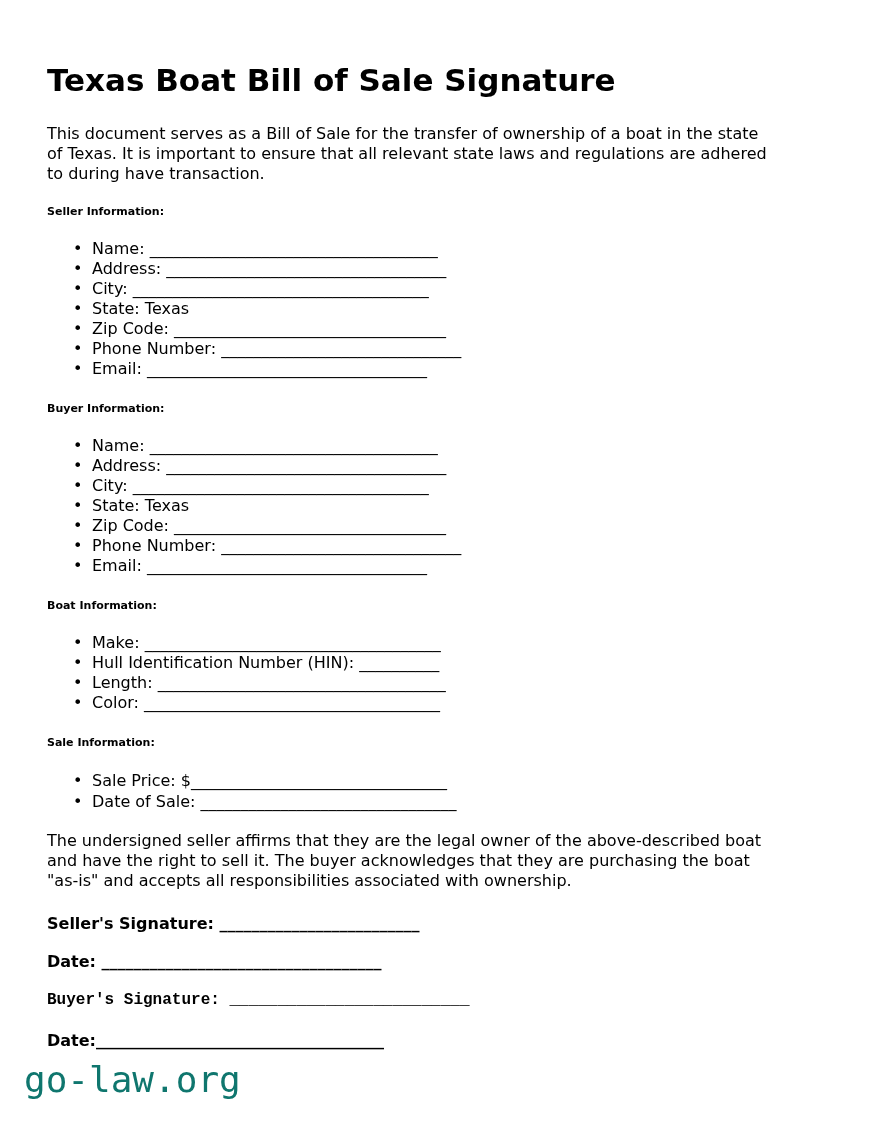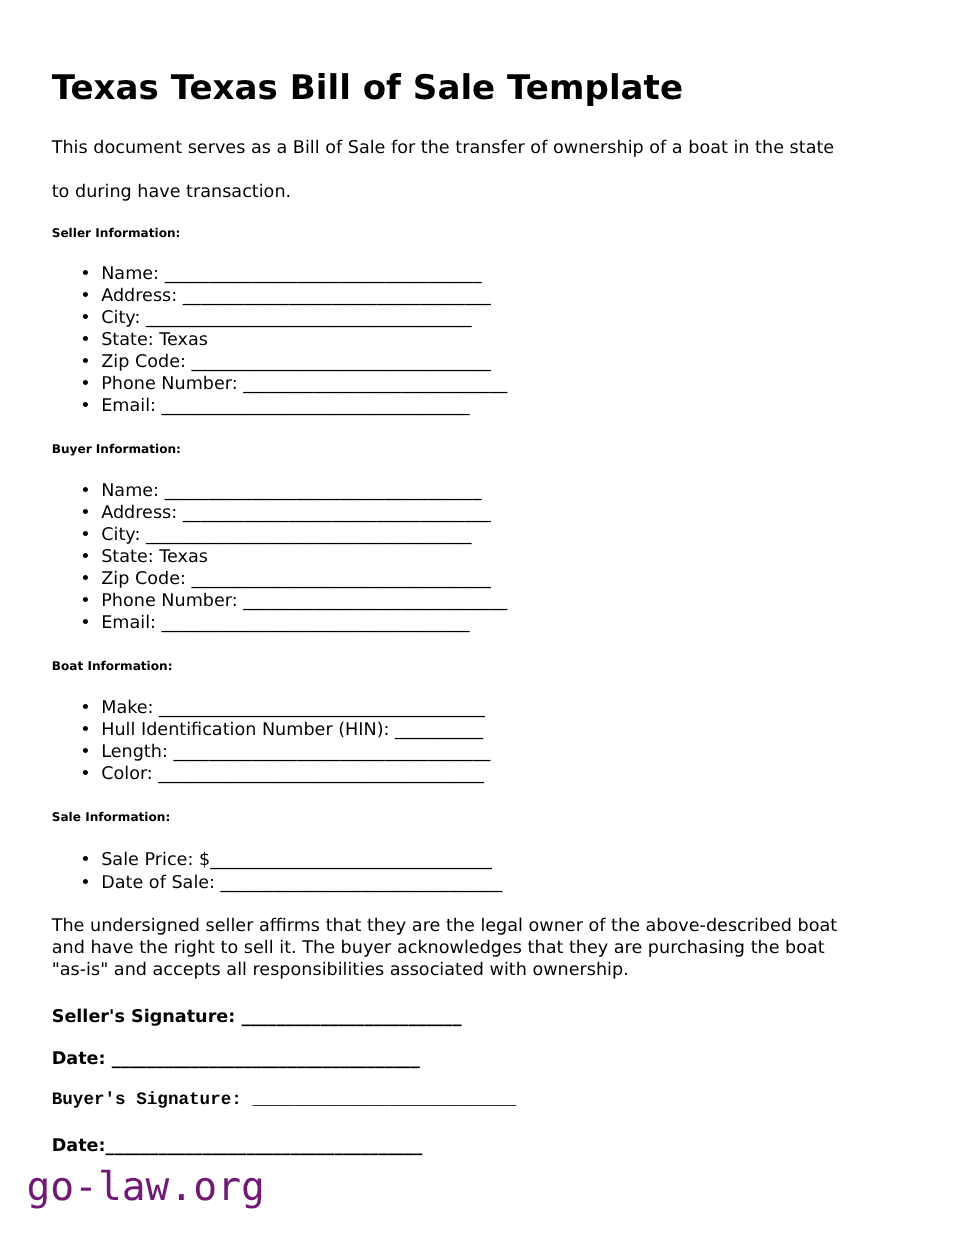--- a/index.html
+++ b/index.html
@@ -76,33 +76,33 @@
   .sig-buyer  { margin: 0 0 19px 0; font-family: Liberation Mono, monospace; }
   .sig-date2  { margin: 0; }
   .watermark {
     position: absolute;
     left: 24px;
     top: 1062px;
     font-family: "DejaVu Sans Mono", monospace;
     font-size: 36px;
     line-height: 36px;
     font-weight: normal;
-    color: #701a75;
+    color: #0f766e;
     white-space: nowrap;
   }
 </style>
 </head>
 <body>
 
 <div class="page">
   <div class="content">
 
-    <h1 class="doc-title">Texas Texas Bill of Sale Template</h1>
+    <h1 class="doc-title">Texas Boat Bill of Sale Signature</h1>
 
-    <p class="para"><span class="line">This document serves as a Bill of Sale for the transfer of ownership of a boat in the state</span><br><br><span class="line">to during have transaction.</span></p>
+    <p class="para"><span class="line">This document serves as a Bill of Sale for the transfer of ownership of a boat in the state</span><br><span class="line">of Texas. It is important to ensure that all relevant state laws and regulations are adhered</span><br><span class="line">to during have transaction.</span></p>
 
     <div class="sec-heading">Seller Information:</div>
     <ul class="fields">
       <li><span>Name: </span><span>____________________________________</span></li>
       <li><span>Address: </span><span>___________________________________</span></li>
       <li><span>City: </span><span>_____________________________________</span></li>
       <li><span>State: Texas</span><span></span></li>
       <li><span>Zip Code: </span><span>__________________________________</span></li>
       <li><span>Phone Number: </span><span>______________________________</span></li>
       <li><span>Email: </span><span>___________________________________</span></li>

